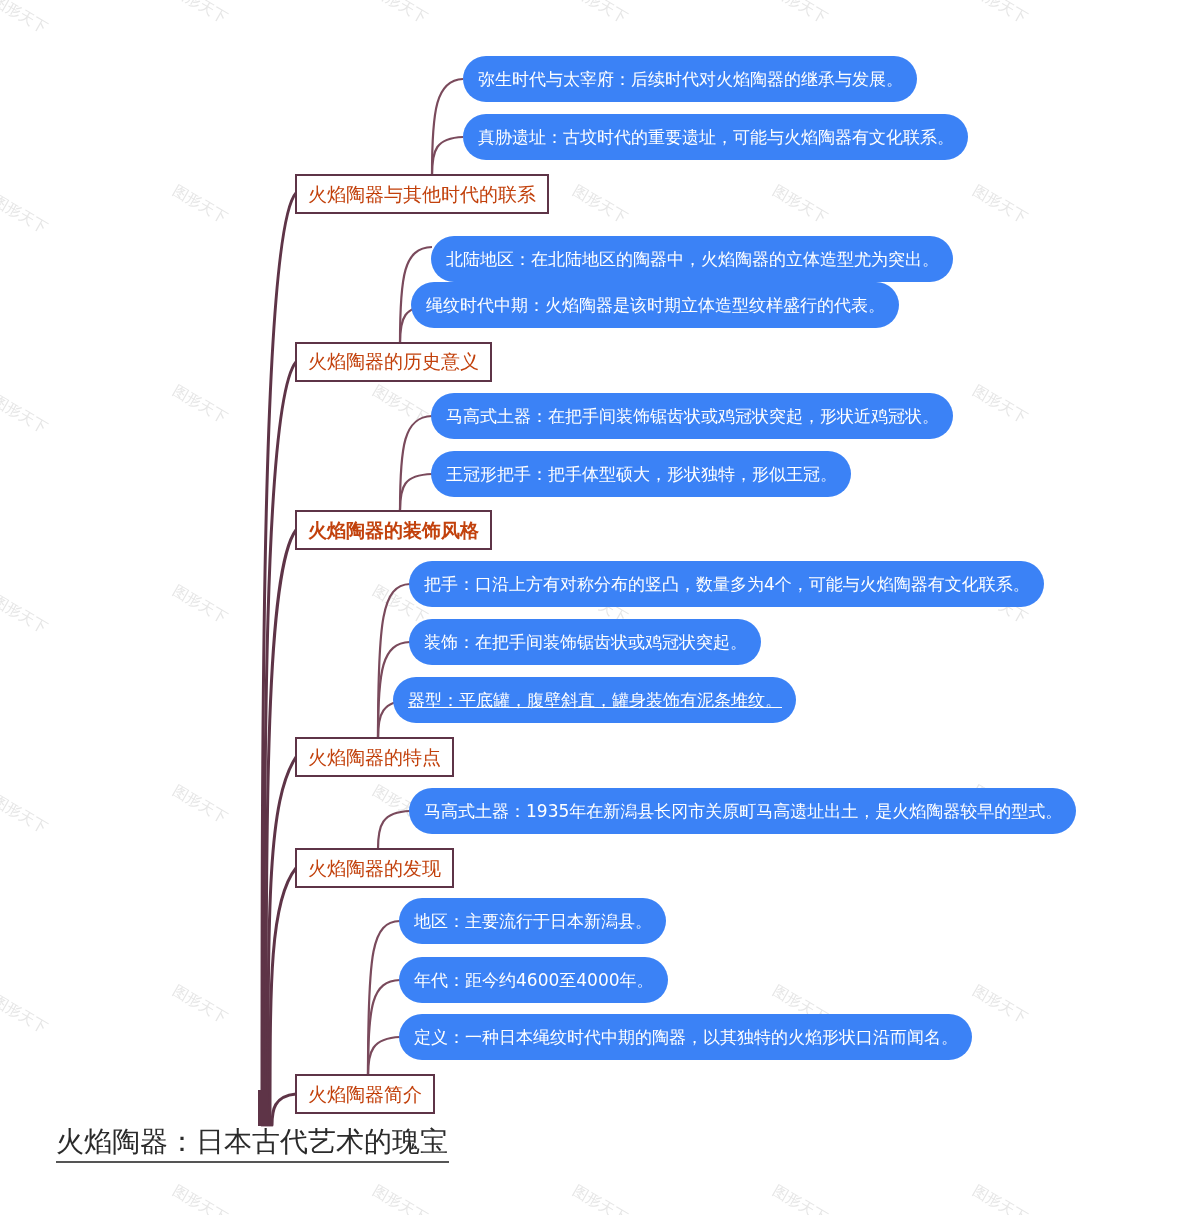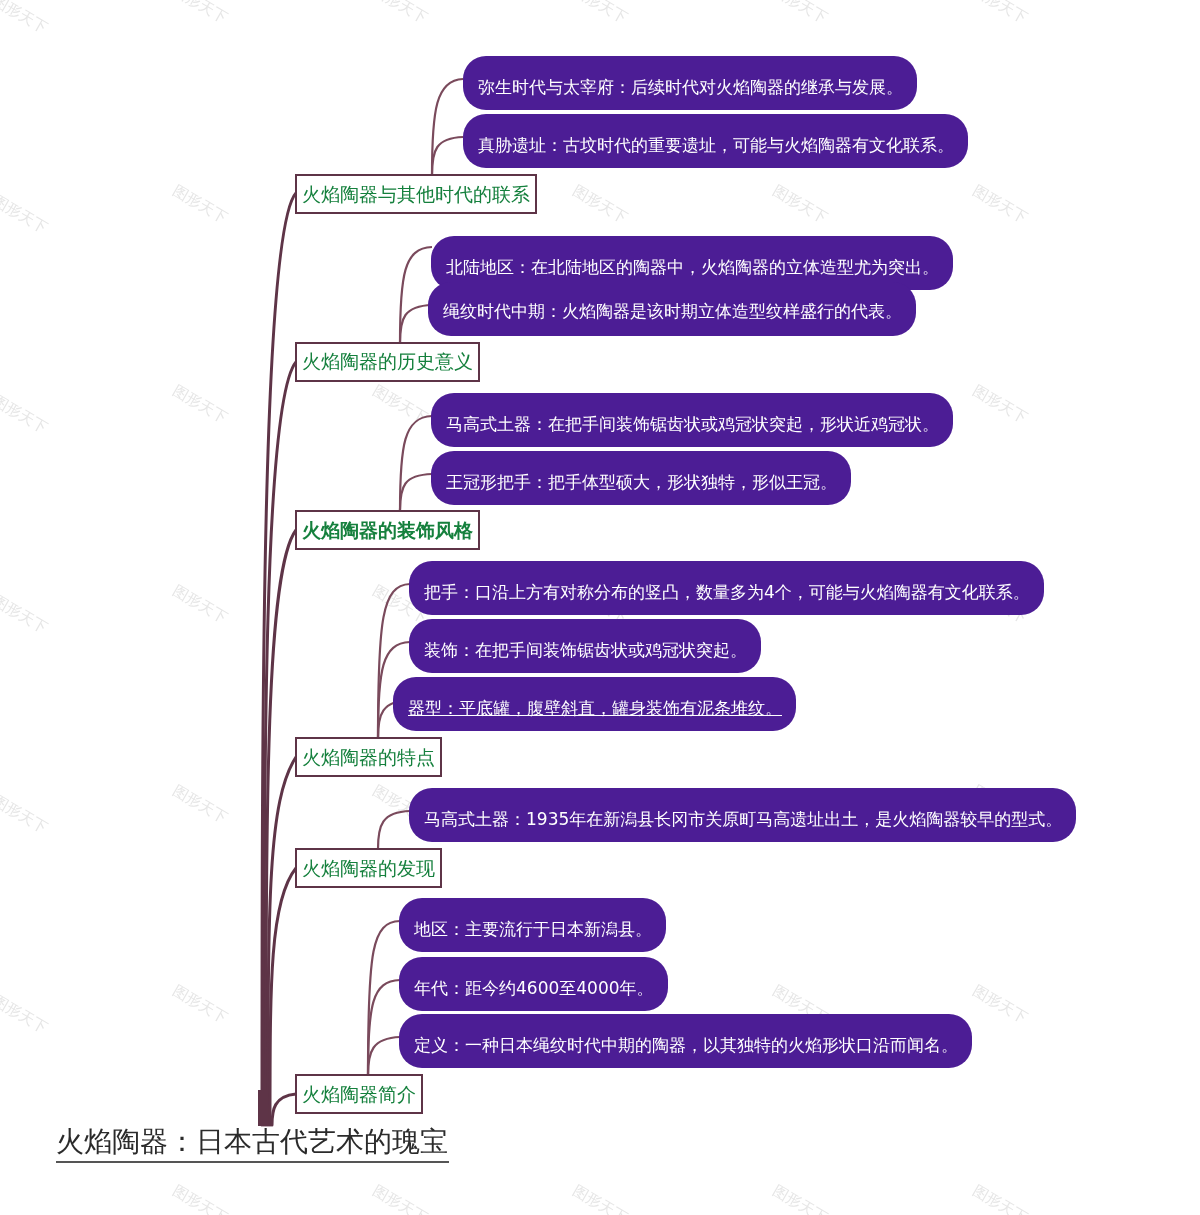--- a/index.html
+++ b/index.html
@@ -14,28 +14,28 @@
     transform: rotate(30deg); white-space: nowrap; pointer-events: none;
   }
   .root-title {
     position: absolute; left: 56px; top: 1124px; z-index: 3;
     font-size: 28px; color: #2b2b2b; letter-spacing: 0px;
     border-bottom: 2px solid #555; line-height: 36px; padding: 0 1px 1px 0;
     white-space: nowrap;
   }
   .branch {
     position: absolute; z-index: 3; background: #ffffff;
-    border: 2px solid #5e3447; color: #15803d;
-    font-size: 19px; line-height: 36px; height: 36px; padding: 0 5px;
+    border: 2px solid #5e3447; color: #c2410c;
+    font-size: 19px; line-height: 36px; height: 36px; padding: 0 11px;
     white-space: nowrap; box-sizing: content-box;
   }
   .leaf {
-    position: absolute; z-index: 3; background: #4c1d95; color: #ffffff;
+    position: absolute; z-index: 3; background: #3b82f6; color: #ffffff;
     border-radius: 23px; font-size: 17px; height: 46px; line-height: 46px;
-    padding: 8px 14px 0 15px; white-space: nowrap;
+    padding: 0 14px 0 15px; white-space: nowrap;
   }
 </style>
 </head>
 <body>
 
 <div class="watermark" style="left:-10px;top:5px;">图形天下</div>
 <div class="watermark" style="left:170px;top:-5px;">图形天下</div>
 <div class="watermark" style="left:370px;top:-5px;">图形天下</div>
 <div class="watermark" style="left:570px;top:-5px;">图形天下</div>
 <div class="watermark" style="left:770px;top:-5px;">图形天下</div>
@@ -100,21 +100,21 @@
     <path d="M368 1075 C 368 1005, 372 981, 400 980"></path>
     <path d="M368 1075 C 368 1052, 372 1038, 400 1037"></path>
   </g>
 </svg>
 
 <div class="leaf" style="left:463px;top:56px;">弥生时代与太宰府：后续时代对火焰陶器的继承与发展。</div>
 <div class="leaf" style="left:463px;top:114px;">真胁遗址：古坟时代的重要遗址，可能与火焰陶器有文化联系。</div>
 <div class="branch" style="left:295px;top:174px;">火焰陶器与其他时代的联系</div>
 
 <div class="leaf" style="left:431px;top:224px;margin-top:12px;">北陆地区：在北陆地区的陶器中，火焰陶器的立体造型尤为突出。</div>
-<div class="leaf" style="left:428px;top:282px;font-family:Liberation Mono, monospace;">绳纹时代中期：火焰陶器是该时期立体造型纹样盛行的代表。</div>
+<div class="leaf" style="left:411px;top:282px;">绳纹时代中期：火焰陶器是该时期立体造型纹样盛行的代表。</div>
 <div class="branch" style="left:295px;top:342px;font-family:Liberation Serif, serif;">火焰陶器的历史意义</div>
 
 <div class="leaf" style="left:431px;top:393px;">马高式土器：在把手间装饰锯齿状或鸡冠状突起，形状近鸡冠状。</div>
 <div class="leaf" style="left:431px;top:451px;text-align:center;">王冠形把手：把手体型硕大，形状独特，形似王冠。</div>
 <div class="branch" style="left:295px;top:510px;font-weight:bold;">火焰陶器的装饰风格</div>
 
 <div class="leaf" style="left:409px;top:561px;">把手：口沿上方有对称分布的竖凸，数量多为4个，可能与火焰陶器有文化联系。</div>
 <div class="leaf" style="left:409px;top:619px;">装饰：在把手间装饰锯齿状或鸡冠状突起。</div>
 <div class="leaf" style="left:393px;top:677px;text-decoration:underline;">器型：平底罐，腹壁斜直，罐身装饰有泥条堆纹。</div>
 <div class="branch" style="left:295px;top:737px;">火焰陶器的特点</div>

